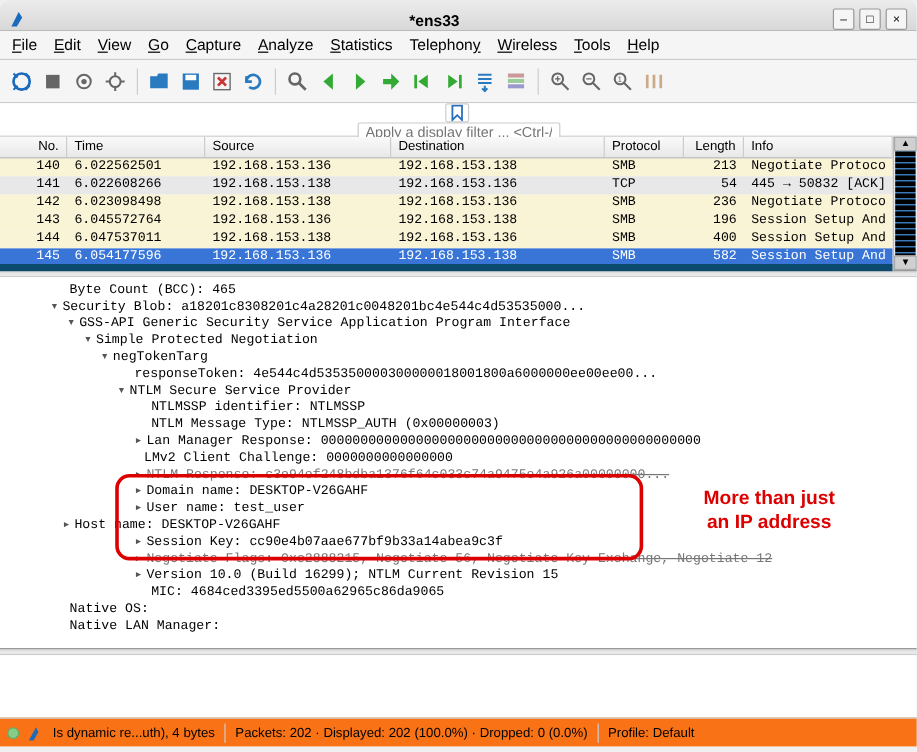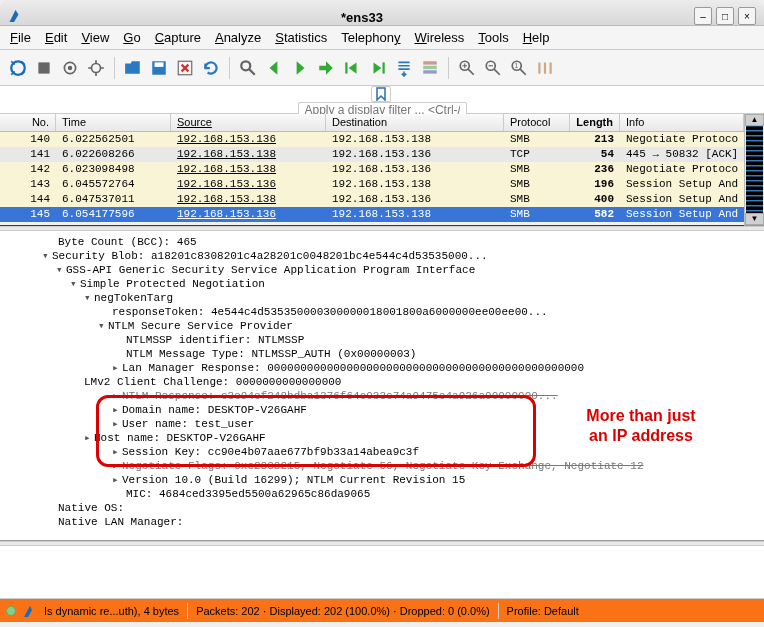--- a/index.html
+++ b/index.html
@@ -14,31 +14,31 @@
 .toolbar { height: 36px; background: #f5f5f5; border-bottom: 1px solid #ccc; display: flex; align-items: center; padding: 0 6px; gap: 2px; }
 .tbtn { width: 24px; height: 24px; display: flex; align-items: center; justify-content: center; cursor: pointer; border-radius: 2px; }
 .tbtn svg { width: 18px; height: 18px; }
 .tsep { width: 1px; height: 22px; background: #ccc; margin: 0 4px; }
 .filterbar { height: 28px; background: #fff; border-bottom: 1px solid #ccc; display: flex; align-items: center; padding: 0 4px; flex-direction: column; }
 .bookmark { width: 20px; height: 20px; display: flex; align-items: center; justify-content: center; color: #2a6ebb; border: 1px solid #ccc; border-radius: 2px; margin-right: 2px; }
 .filter-input { flex: 1; height: 22px; border: 1px solid #ccc; padding: 0 6px; font-size: 12px; color: #888; border-radius: 2px; }
 .expr-btn { height: 22px; padding: 0 8px; margin-left: 6px; border: 1px solid #ccc; background: #f8f8f8; font-size: 12px; cursor: pointer; border-radius: 2px; }
 .plus-btn { width: 22px; height: 22px; margin-left: 4px; border: 1px solid #ccc; background: #f8f8f8; display: flex; align-items: center; justify-content: center; cursor: pointer; border-radius: 2px; }
 .packets-wrap { display: flex; height: 112px; }
-.packets { flex: 1; border-bottom: 1px solid #0c4a6e; overflow: hidden; }
+.packets { flex: 1; border-bottom: 6px solid #0c4a6e; overflow: hidden; }
 .phdr { display: flex; height: 18px; background: linear-gradient(#fafafa,#e8e8e8); border-bottom: 1px solid #bbb; font-size: 11px; position: relative; }
 .phdr div { padding: 2px 6px; border-right: 1px solid #ccc; white-space: nowrap; overflow: hidden; }
 .prow { display: flex; height: 15px; font-size: 11px; font-family: "Liberation Mono", monospace; white-space: nowrap; }
 .prow div { padding: 1px 6px; overflow: hidden; }
 .c-no { width: 56px; text-align: right; }
 .c-time { width: 115px; }
-.c-src { width: 155px; text-decoration: underline; }
+.c-src { width: 155px; }
 .c-dst { width: 178px; }
 .c-proto { width: 66px; }
-.c-len { width: 50px; text-align: right; font-weight: bold; }
+.c-len { width: 50px; text-align: right; }
 .c-info { flex: 1; }
 .r-yellow { background: #faf4d7; }
 .r-gray { background: #e8e8e8; }
 .r-sel { background: #3875d7; color: #fff; }
 .mini-scroll { width: 20px; background: #e8e8e8; border-left: 1px solid #bbb; border-bottom: 1px solid #999; position: relative; }
 .mini-scroll .arr { height: 12px; background: #d0d0d0; border: 1px solid #aaa; font-size: 8px; text-align: center; line-height: 10px; }
 .mini-scroll .track { position: absolute; top: 12px; bottom: 12px; left: 1px; right: 1px; background: repeating-linear-gradient(0deg, #000, #000 1px, #1a3a5a 1px, #1a3a5a 2px, #3a7aba 2px, #3a7aba 3px, #000 3px, #000 5px); }
 .details { height: 310px; overflow: auto; background: #fff; font-family: "Liberation Mono", monospace; font-size: 11px; padding: 4px 0; border-bottom: 1px solid #999; }
 .tree-line { white-space: nowrap; padding: 0 2px; line-height: 14px; }
 .tri { display: inline-block; width: 10px; }
@@ -297,25 +297,25 @@
   <div class="tree-line" style="padding-left:58px">Byte Count (BCC): 465</div>
   <div class="tree-line" style="padding-left:42px"><span class="tri tri-d"></span><span>Security Blob: a18201c8308201c4a28201c0048201bc4e544c4d53535000...</span></div>
   <div class="tree-line" style="padding-left:56px"><span class="tri tri-d"></span><span>GSS-API Generic Security Service Application Program Interface</span></div>
   <div class="tree-line" style="padding-left:70px"><span class="tri tri-d"></span><span>Simple Protected Negotiation</span></div>
   <div class="tree-line" style="padding-left:84px"><span class="tri tri-d"></span><span>negTokenTarg</span></div>
   <div class="tree-line" style="padding-left:112px"><span>responseToken: 4e544c4d535350000300000018001800a6000000ee00ee00...</span></div>
   <div class="tree-line" style="padding-left:98px"><span class="tri tri-d"></span><span>NTLM Secure Service Provider</span></div>
   <div class="tree-line" style="padding-left:126px"><span>NTLMSSP identifier: NTLMSSP</span></div>
   <div class="tree-line" style="padding-left:126px"><span>NTLM Message Type: NTLMSSP_AUTH (0x00000003)</span></div>
   <div class="tree-line" style="padding-left:112px"><span class="tri tri-r"></span><span>Lan Manager Response: 000000000000000000000000000000000000000000000000</span></div>
-  <div class="tree-line" style="padding-left:84px"><span>LMv2 Client Challenge: 0000000000000000</span></div>
+  <div class="tree-line" style="padding-left:120px"><span>LMv2 Client Challenge: 0000000000000000</span></div>
   <div class="tree-line" style="padding-left:112px;text-decoration:line-through;color:#777"><span class="tri tri-r"></span><span>NTLM Response: c3e94ef248bdba1376f64c033c74a9475e4a926a00000000...</span></div>
   <div class="tree-line" style="padding-left:112px"><span class="tri tri-r"></span><span>Domain name: DESKTOP-V26GAHF</span></div>
   <div class="tree-line" style="padding-left:112px"><span class="tri tri-r"></span><span>User name: test_user</span></div>
-  <div class="tree-line" style="padding-left:84px"><span class="tri tri-r"></span><span>Host name: DESKTOP-V26GAHF</span></div>
+  <div class="tree-line" style="padding-left:52px"><span class="tri tri-r"></span><span>Host name: DESKTOP-V26GAHF</span></div>
   <div class="tree-line" style="padding-left:112px"><span class="tri tri-r"></span><span>Session Key: cc90e4b07aae677bf9b33a14abea9c3f</span></div>
   <div class="tree-line" style="padding-left:112px;text-decoration:line-through;color:#777"><span class="tri tri-r"></span><span>Negotiate Flags: 0xe2888215, Negotiate 56, Negotiate Key Exchange, Negotiate 12</span></div>
   <div class="tree-line" style="padding-left:112px"><span class="tri tri-r"></span><span>Version 10.0 (Build 16299); NTLM Current Revision 15</span></div>
   <div class="tree-line" style="padding-left:126px"><span>MIC: 4684ced3395ed5500a62965c86da9065</span></div>
   <div class="tree-line" style="padding-left:58px"><span>Native OS:</span></div>
   <div class="tree-line" style="padding-left:58px"><span>Native LAN Manager:</span></div>
 </div>
 <div class="annot-box" style="left:96px;top:164px;width:440px;height:72px"></div>
 <div class="annot-text" style="left:556px;top:175px;width:170px">
   <span>More than just</span><br><span>an IP address</span>

